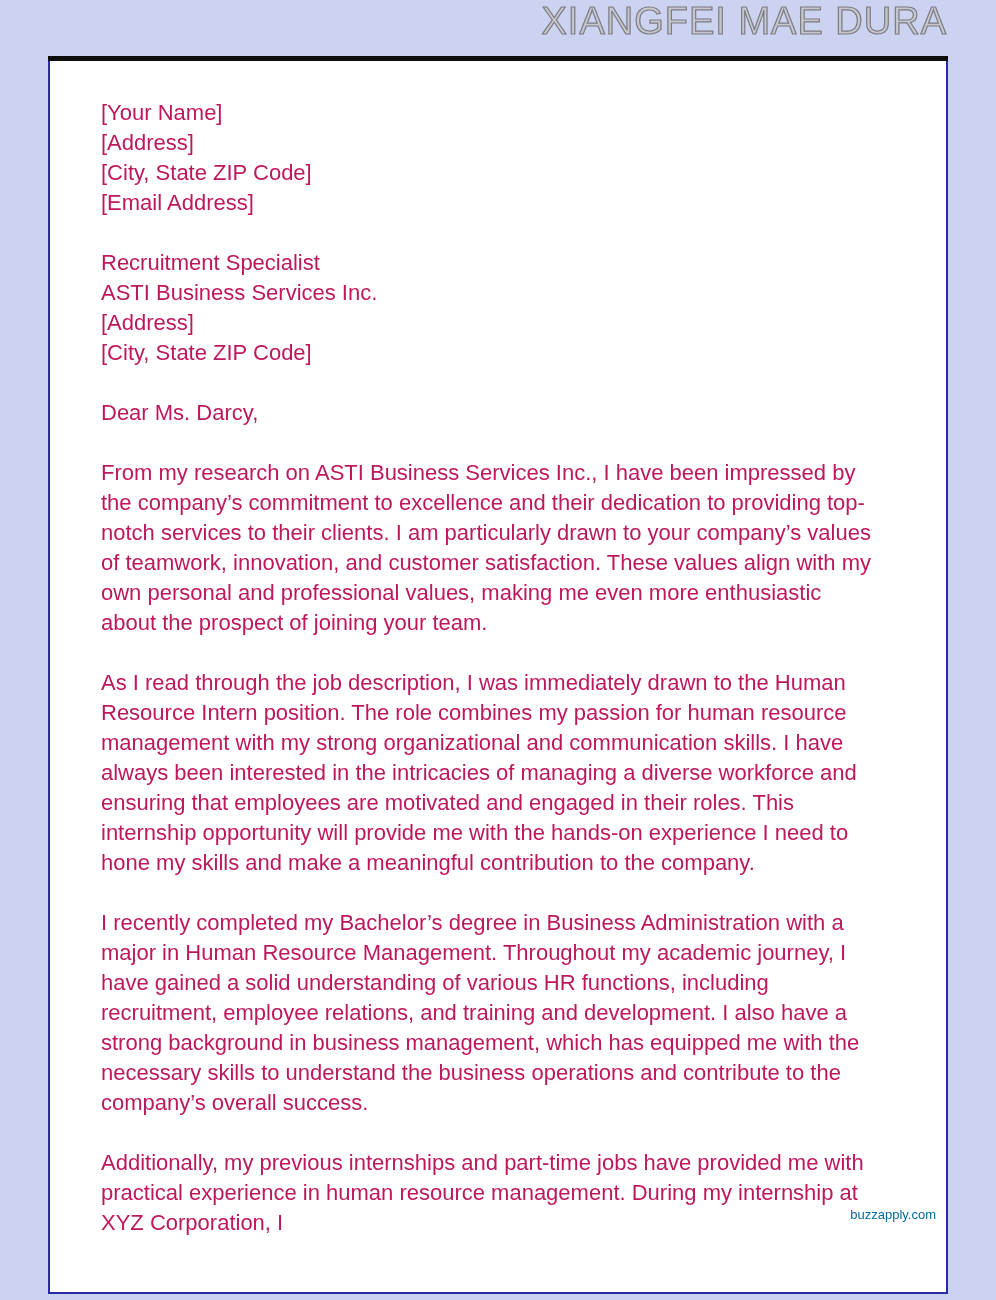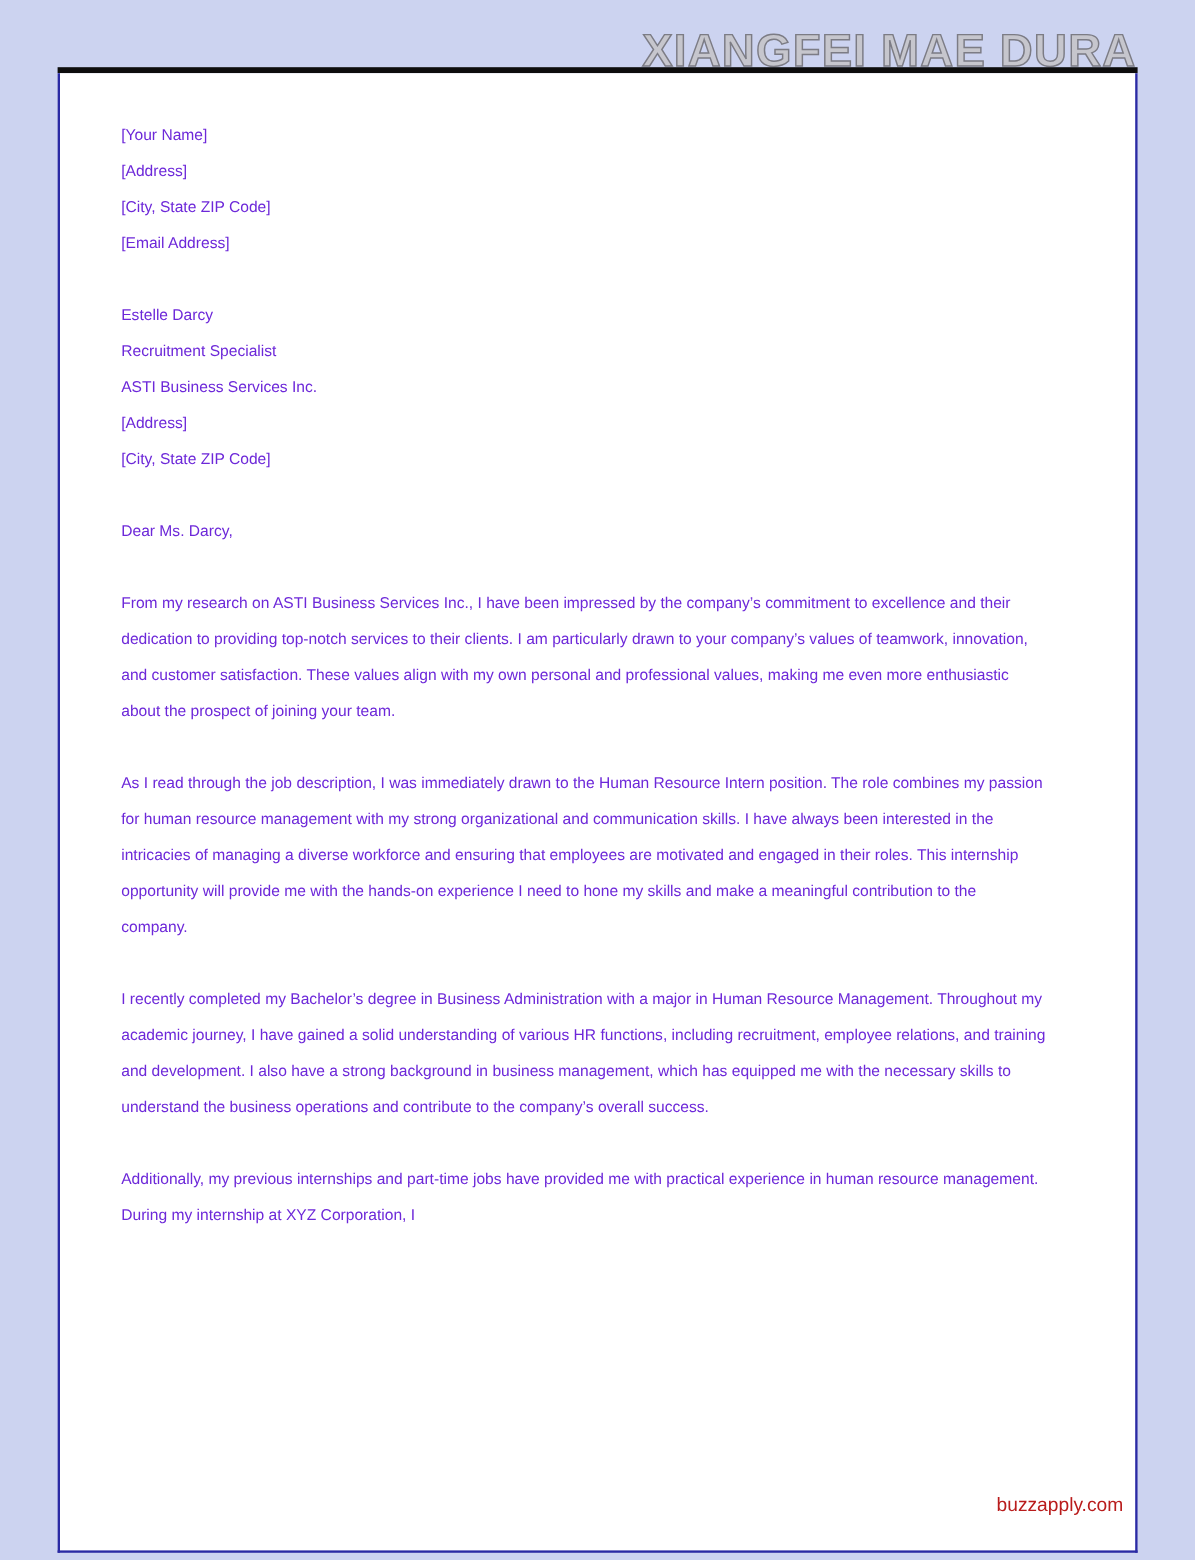--- a/index.html
+++ b/index.html
@@ -11,26 +11,26 @@
     height: 1300px;
     background: #ccd3f0;
     position: relative;
     overflow: hidden;
     font-family: "Liberation Sans", sans-serif;
   }
 
   
   .header-name {
     position: absolute;
-    top: 22px;
+    top: 0;
     right: 49px;
     font-size: 38px;
     line-height: 42px;
     letter-spacing: 1px;
-    font-weight: 700;
+    font-weight: 400;
     color: #c6c6cd;
     -webkit-text-stroke: 1.2px #7c7c85;
     text-transform: uppercase;
     white-space: nowrap;
   }
 
   
   .top-rule {
     position: absolute;
     left: 48px;
@@ -50,45 +50,45 @@
     background: #ffffff;
     border-left: 2px solid #2a2aa4;
     border-right: 2px solid #2a2aa4;
     border-bottom: 2px solid #2a2aa4;
     box-sizing: border-box;
     overflow: hidden;
   }
 
   .content {
     padding: 37px 74px 0 51px;
-    color: #6d28d9;
-    font-size: 13px;
+    color: #be185d;
+    font-size: 22px;
     line-height: 30px;
   }
 
   .block {
     margin: 0 0 30px 0;
   }
 
   .line {
     white-space: nowrap;
   }
 
   .para {
     margin: 0 0 30px 0;
   }
 
   
   .watermark {
     position: absolute;
-    top: 1247px;
+    top: 1207px;
     right: 60px;
-    font-size: 16px;
+    font-size: 13px;
     line-height: 16px;
-    color: #b91c1c;
+    color: #0369a1;
     z-index: 5;
   }
 </style>
 </head>
 <body>
 
 <div class="header-name">XIANGFEI MAE DURA</div>
 
 <div class="top-rule"></div>
 
@@ -96,21 +96,20 @@
   <div class="content">
 
     <div class="block">
       <div class="line">[Your Name]</div>
       <div class="line">[Address]</div>
       <div class="line">[City, State ZIP Code]</div>
       <div class="line">[Email Address]</div>
     </div>
 
     <div class="block">
-      <div class="line">Estelle Darcy</div>
       <div class="line">Recruitment Specialist</div>
       <div class="line">ASTI Business Services Inc.</div>
       <div class="line">[Address]</div>
       <div class="line">[City, State ZIP Code]</div>
     </div>
 
     <div class="block">Dear Ms. Darcy,</div>
 
     <p class="para">From my research on ASTI Business Services Inc., I have been impressed by the company’s commitment to excellence and their dedication to providing top-notch services to their clients. I am particularly drawn to your company’s values of teamwork, innovation, and customer satisfaction. These values align with my own personal and professional values, making me even more enthusiastic about the prospect of joining your team.</p>
     <p class="para">As I read through the job description, I was immediately drawn to the Human Resource Intern position. The role combines my passion for human resource management with my strong organizational and communication skills. I have always been interested in the intricacies of managing a diverse workforce and ensuring that employees are motivated and engaged in their roles. This internship opportunity will provide me with the hands-on experience I need to hone my skills and make a meaningful contribution to the company.</p>

